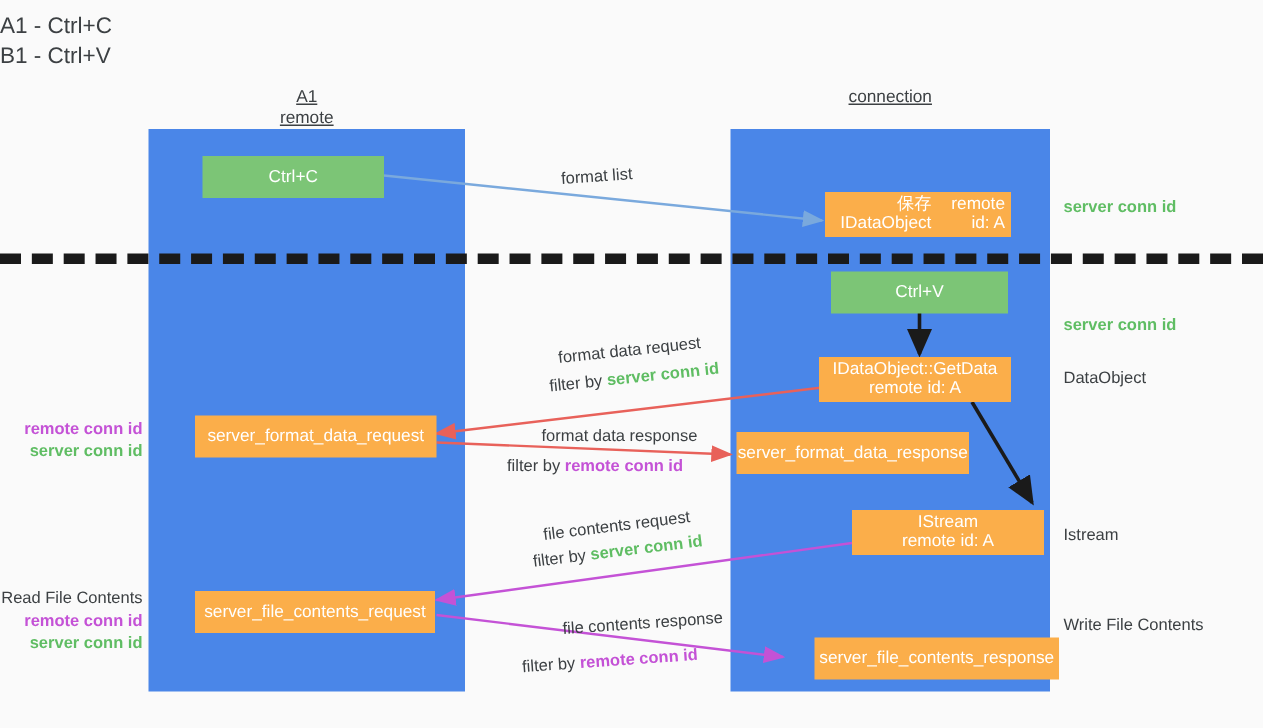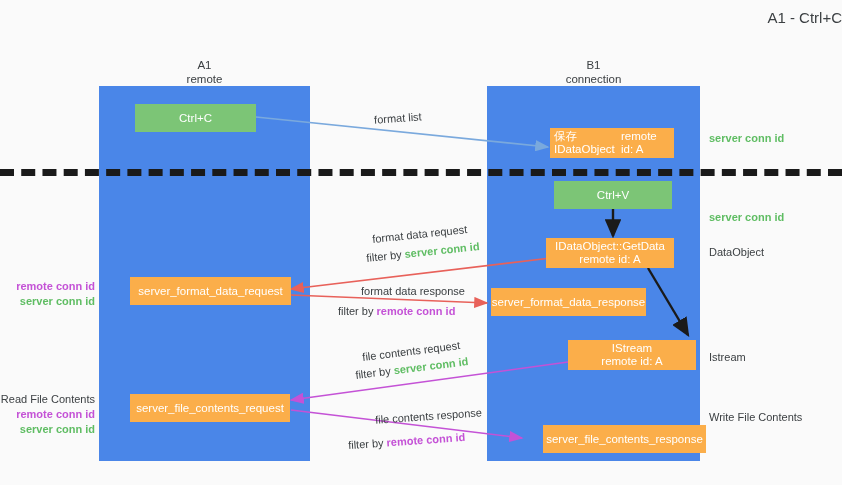--- a/index.html
+++ b/index.html
@@ -8,42 +8,42 @@
     background:#fafafa;
     font-family:"Liberation Sans", sans-serif;
     position:relative;
     overflow:hidden;
     color:#3c4043;
   }
   .stage{position:absolute;inset:0;}
 
   .title{
     position:absolute;left:0;right:0;top:8px;
-    text-align:right;font-size:15px;line-height:20px;color:#3c4043;
+    text-align:left;font-size:15px;line-height:20px;color:#3c4043;
   }
   .title div{white-space:pre;}
 
   .col-head{
-    position:absolute;text-align:center;font-size:11.5px;line-height:14px;color:#3c4043;
+    position:absolute;text-align:center;font-size:11.5px;line-height:14px;color:#3c4043;text-decoration:underline;
   }
 
   .lane{
     position:absolute;background:#4a86e8;
   }
 
   .dashline{
     position:absolute;left:0;width:842px;height:0;
     border-top:7px dashed #1a1a1a;
     top:169px;
   }
 
   .box{
     position:absolute;
     display:flex;align-items:center;justify-content:center;
-    text-align:left;
+    text-align:right;
     color:#ffffff;
     font-size:11.5px;line-height:13px;
     box-sizing:border-box;
     padding:14px 4px;
   }
   .box.green{background:#7cc576;}
   .box.orange{background:#fbae4a;}
 
   .edgelabel{
     position:absolute;font-size:11px;line-height:14px;color:#3c4043;white-space:nowrap;
@@ -62,28 +62,28 @@
 
   svg.arrows{position:absolute;left:0;top:0;width:842px;height:485px;overflow:visible;}
 </style>
 </head>
 <body>
 
 <div class="stage">
 
   <div class="title">
     <div>A1 - Ctrl+C</div>
+    <div>B1 - Ctrl+V</div>
   </div>
 
   <div class="col-head" style="left:99px;top:58px;width:211px;">
     <div>A1</div>
     <div>remote</div>
   </div>
   <div class="col-head" style="left:487px;top:58px;width:213px;">
-    <div>B1</div>
     <div>connection</div>
   </div>
 
   <div class="lane" style="left:99px;top:86px;width:211px;height:375px;"></div>
   <div class="lane" style="left:487px;top:86px;width:213px;height:375px;"></div>
 
   <svg class="arrows">
     <defs>
       <marker id="ah-blue" markerWidth="9" markerHeight="7" refX="8" refY="3.5" orient="auto">
         <polygon points="0 0, 9 3.5, 0 7" fill="#7aa9dd"></polygon>

